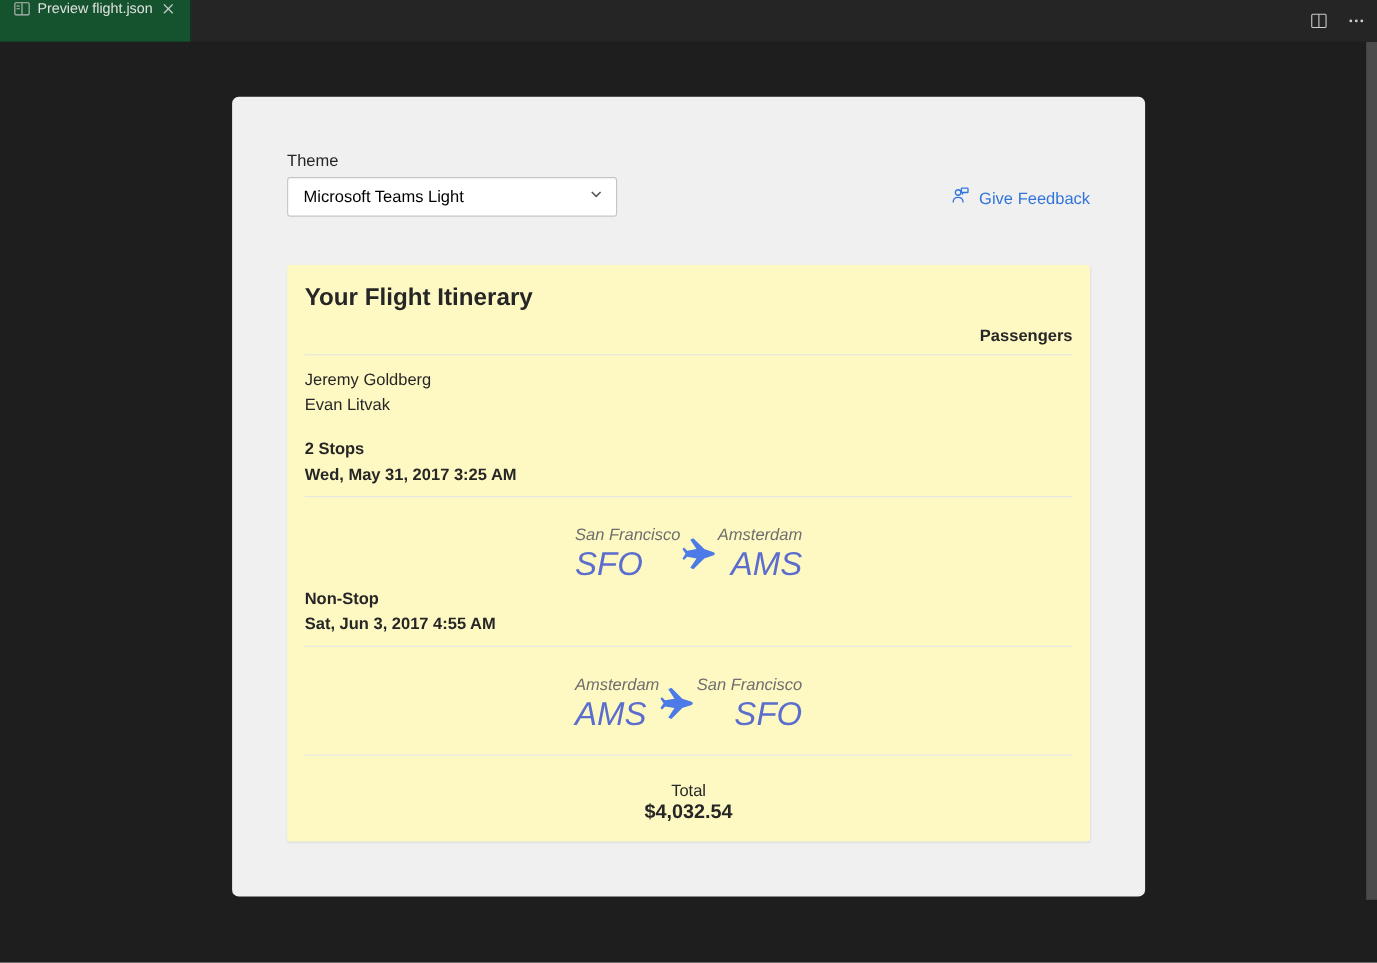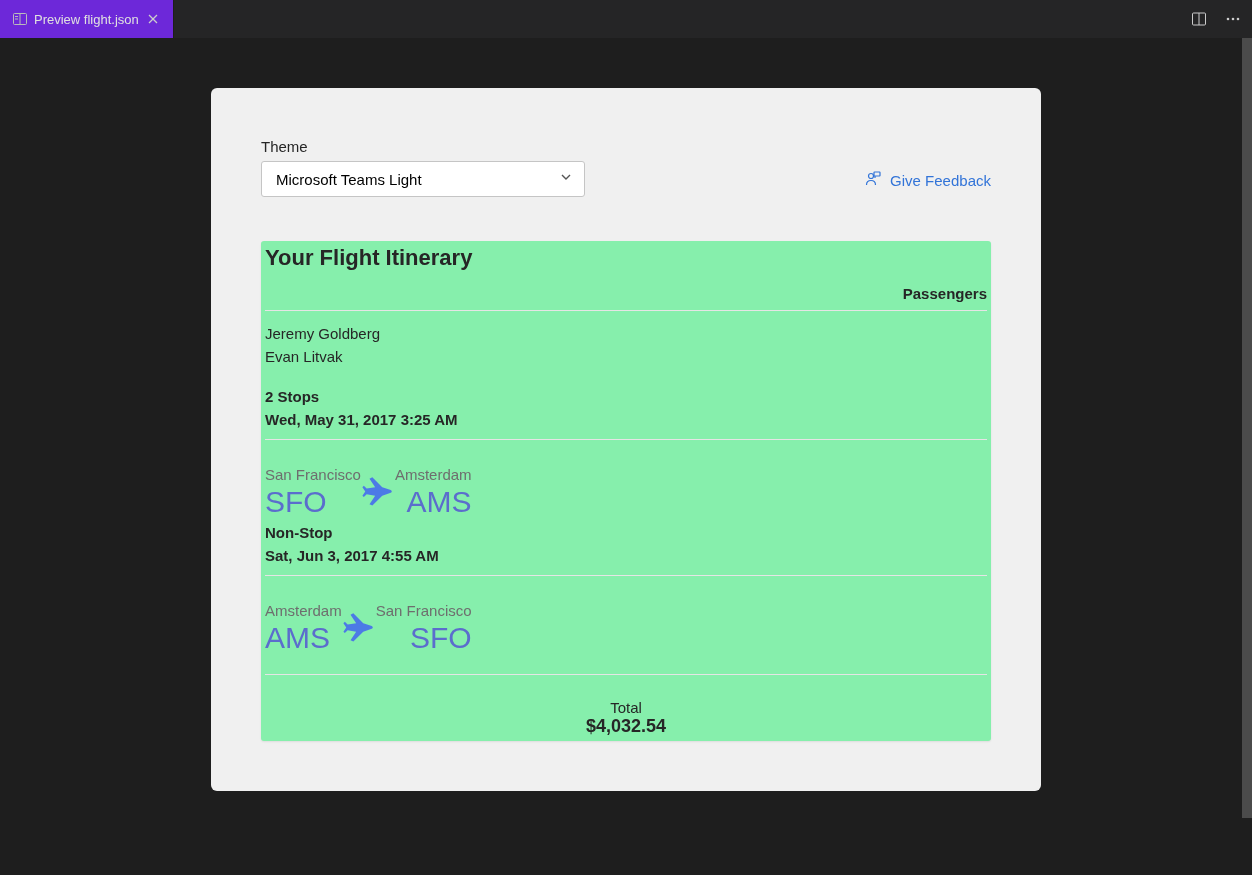--- a/index.html
+++ b/index.html
@@ -12,24 +12,24 @@
       color: #333;
     }
     .tab-bar {
       height: 38px;
       background: #252526;
       display: flex;
       align-items: stretch;
     }
     .tab {
       display: flex;
-      align-items: center;
+      align-items: flex-start;
       gap: 6px;
       padding: 0 12px;
-      background: #6d28d9;
+      background: #14532d;
       color: #e0e0e0;
       font-size: 13px;
       border-right: 1px solid #1e1e1e;
       cursor: pointer;
     }
     .tab .preview-icon {
       width: 16px;
       height: 16px;
       display: flex;
       align-items: center;
@@ -75,21 +75,21 @@
     }
     .preview-header {
       display: flex;
       justify-content: space-between;
       align-items: flex-end;
       margin-bottom: 44px;
     }
     .theme-block { display: flex; flex-direction: column; gap: 6px; }
     .theme-label { font-size: 15px; color: #262626; }
     .theme-select {
-      width: 324px;
+      width: 300px;
       height: 36px;
       padding: 0 36px 0 14px;
       font-size: 15px;
       background: #fff;
       border: 1px solid #c5c5c5;
       border-radius: 3px;
       appearance: none;
       position: relative;
       cursor: pointer;
     }
@@ -105,36 +105,37 @@
     .feedback-link {
       display: flex;
       align-items: center;
       gap: 8px;
       color: #3274d8;
       font-size: 15px;
       cursor: pointer;
       margin-bottom: 6px;
     }
     .card {
-      background: #86efac;
+      background: #fef9c3;
       border-radius: 3px;
-      padding: 4px;
+      padding: 16px;
       box-shadow: 0 1px 2px rgba(0,0,0,0.08);
     }
     .card-title { font-size: 22px; font-weight: 600; color: #262626; margin-bottom: 14px; }
     .section-label { font-size: 15px; font-weight: 600; color: #262626; margin-bottom: 4px; text-align: right; }
     .divider { height: 1px; background: #e5e5e5; margin: 8px 0 12px; }
     .passenger-list { margin-bottom: 18px; }
     .passenger { font-size: 15px; color: #262626; line-height: 1.5; }
     .leg-header { font-size: 15px; font-weight: 700; color: #262626; line-height: 1.5; }
     .route {
       display: flex;
-      justify-content: flex-start;
+      justify-content: center;
       align-items: center;
       padding: 14px 0 4px;
+      font-style: italic;
     }
     .route-col { display: flex; flex-direction: column; }
     .route-col.right { align-items: flex-end; }
     .city { font-size: 15px; color: #6e6e6e; margin-bottom: 2px; }
     .code { font-size: 30px; font-weight: 400; color: #5b6dcd; line-height: 1.1; }
     .plane { color: #4c7ae6; }
     .total-row {
       display: flex;
       justify-content: space-between;
       align-items: center;

